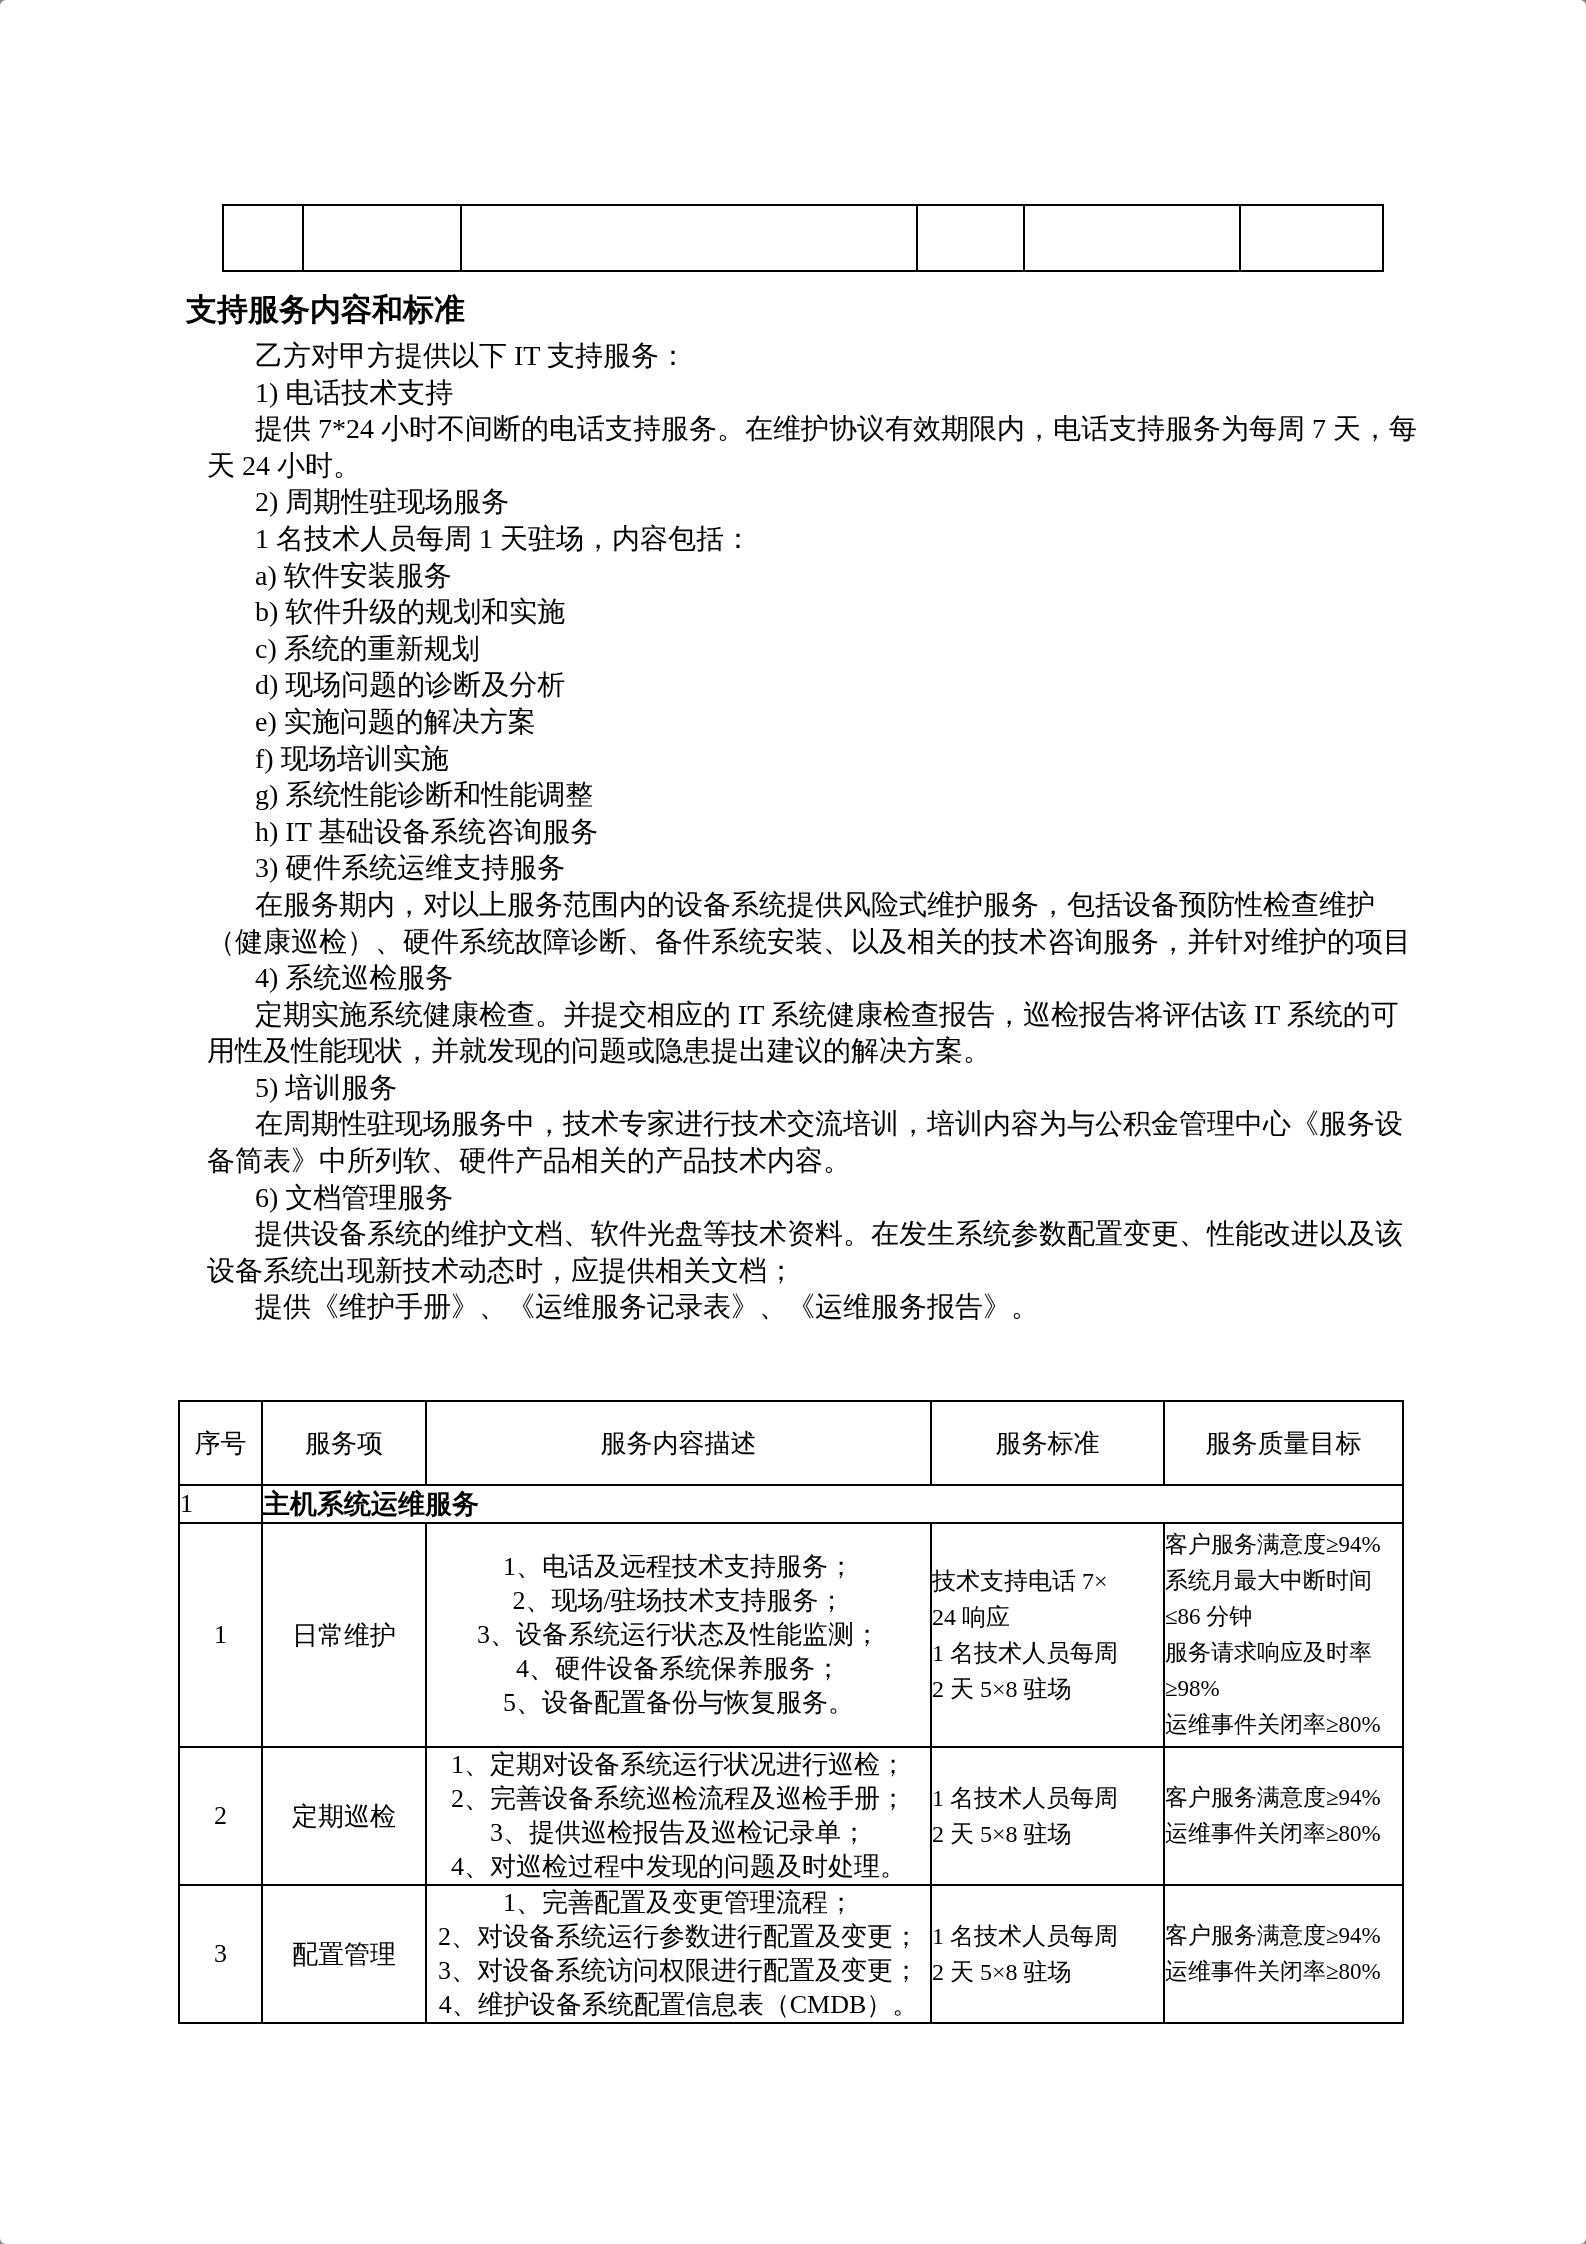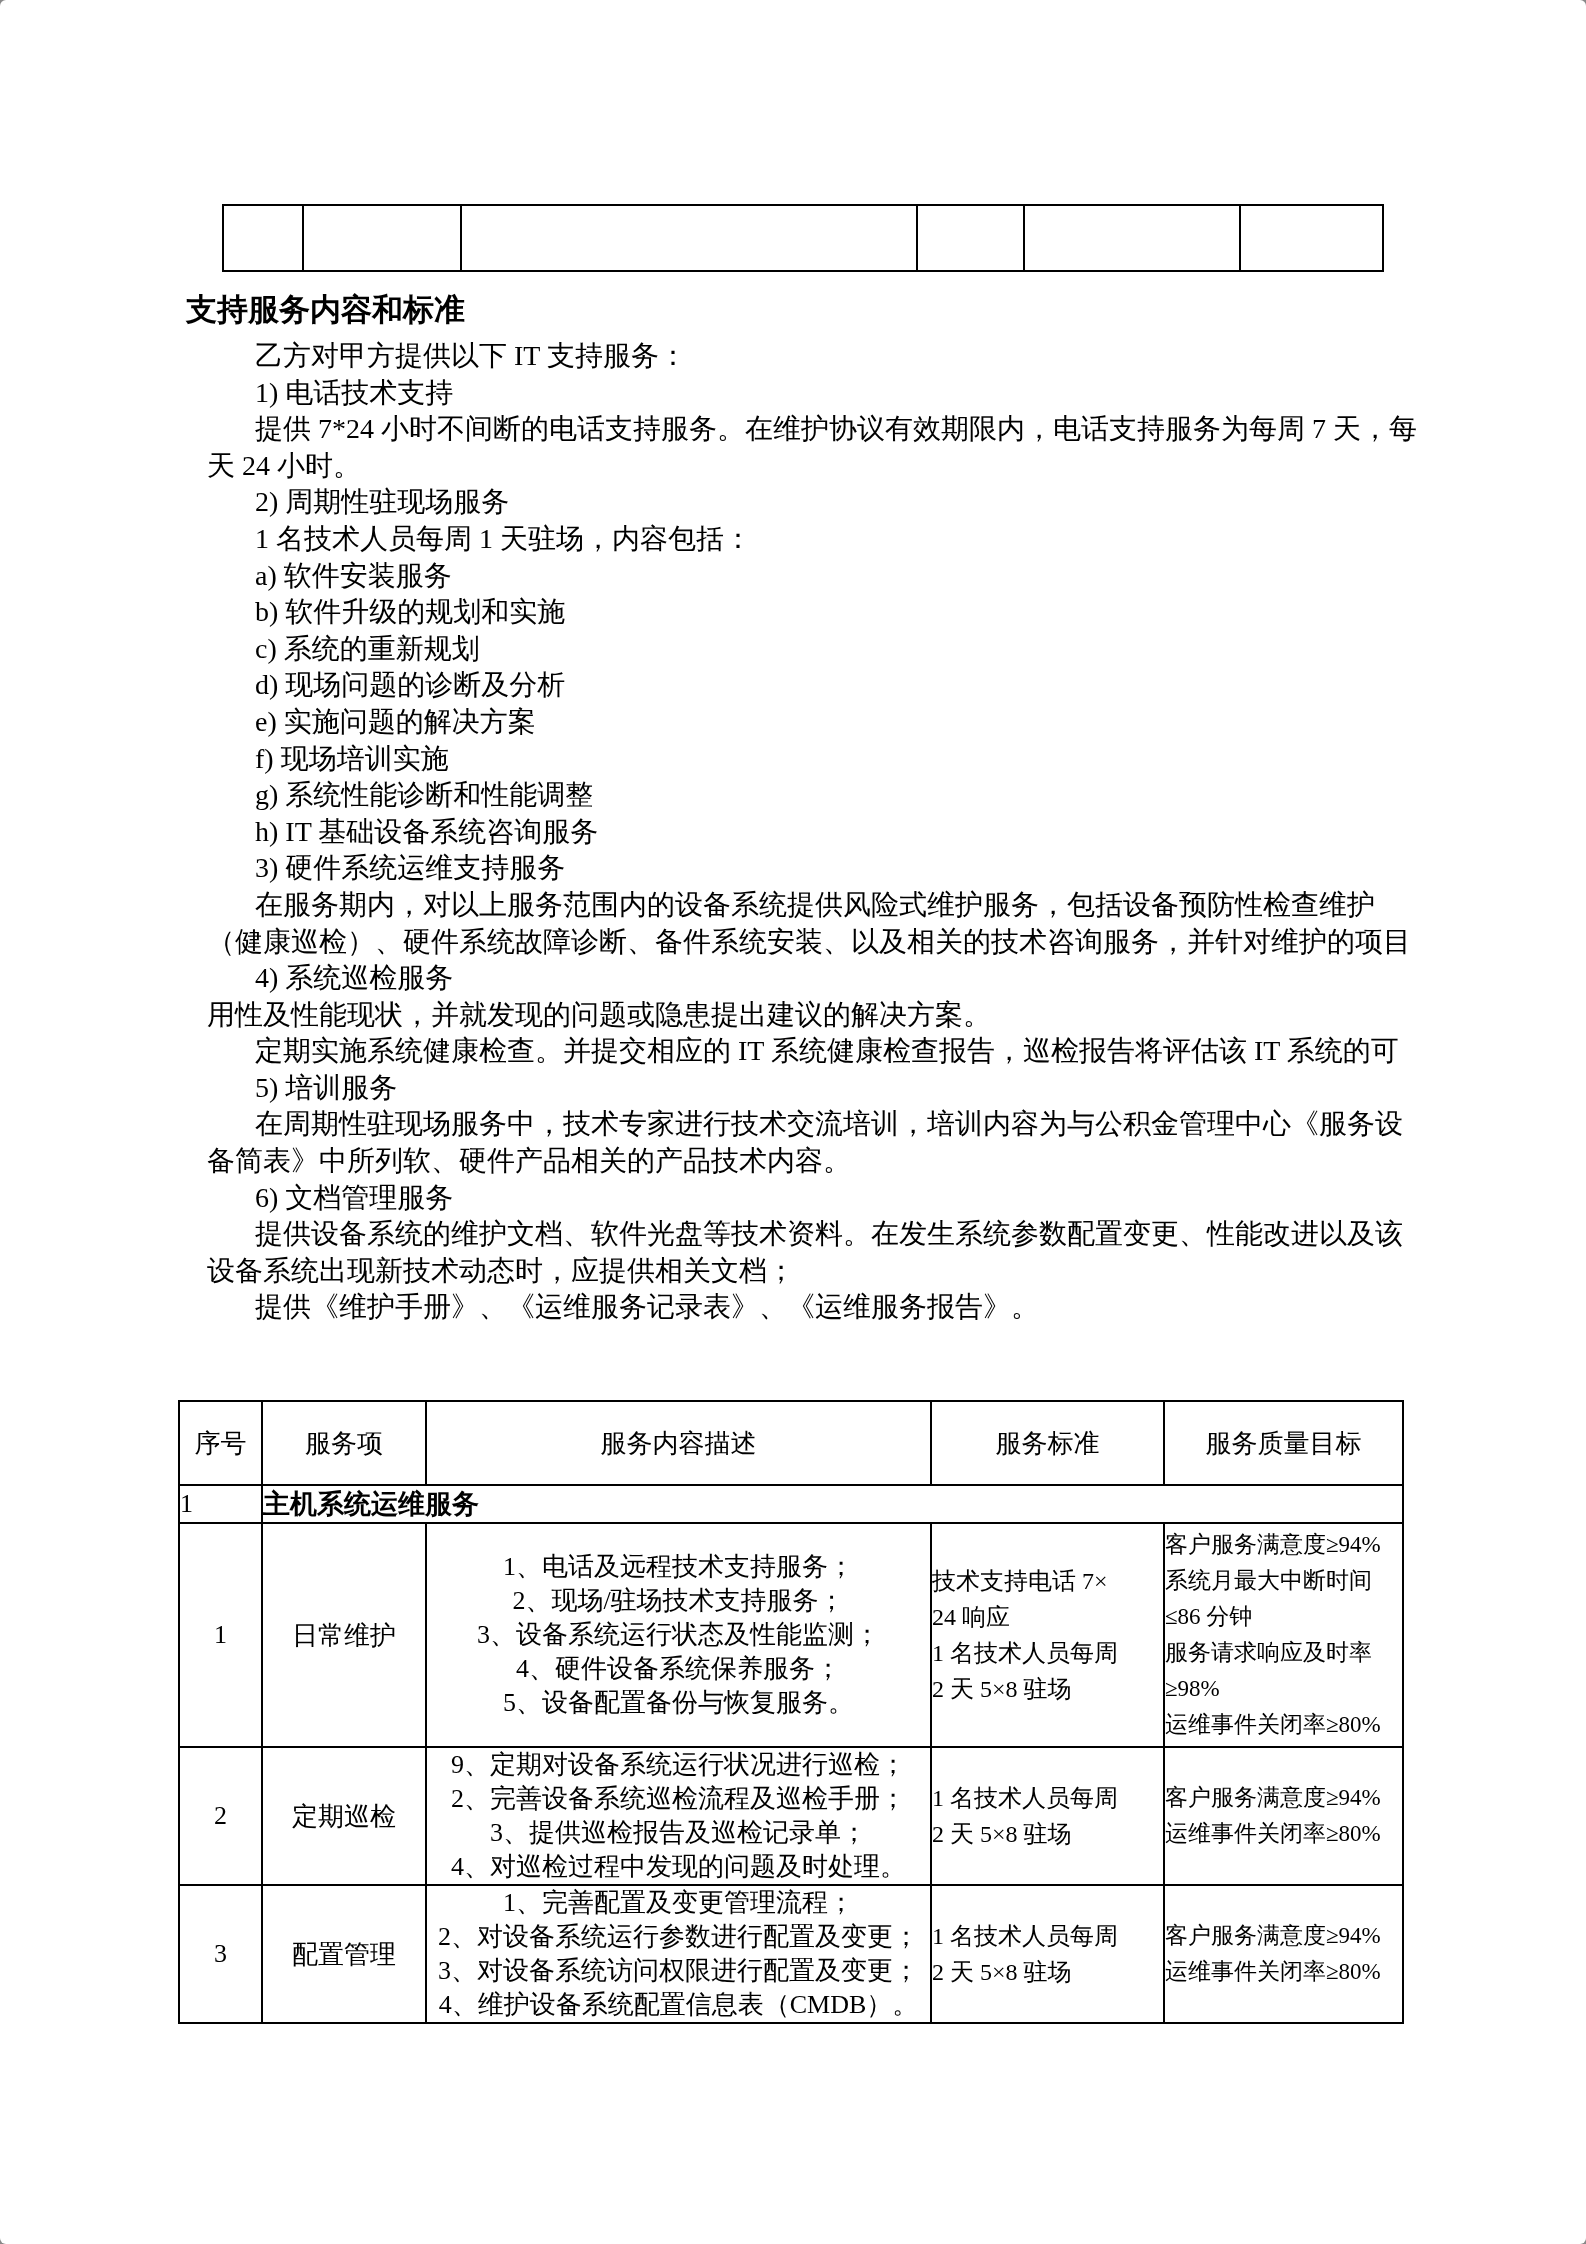--- a/index.html
+++ b/index.html
@@ -106,22 +106,22 @@
     <div class="ln i">c) 系统的重新规划</div>
     <div class="ln i">d) 现场问题的诊断及分析</div>
     <div class="ln i">e) 实施问题的解决方案</div>
     <div class="ln i">f) 现场培训实施</div>
     <div class="ln i">g) 系统性能诊断和性能调整</div>
     <div class="ln i">h) IT 基础设备系统咨询服务</div>
     <div class="ln i">3) 硬件系统运维支持服务</div>
     <div class="ln i">在服务期内，对以上服务范围内的设备系统提供风险式维护服务，包括设备预防性检查维护</div>
     <div class="ln">（健康巡检）、硬件系统故障诊断、备件系统安装、以及相关的技术咨询服务，并针对维护的项目</div>
     <div class="ln i">4) 系统巡检服务</div>
+    <div class="ln i">定期实施系统健康检查。并提交相应的 IT 系统健康检查报告，巡检报告将评估该 IT 系统的可</div>
     <div class="ln">用性及性能现状，并就发现的问题或隐患提出建议的解决方案。</div>
-    <div class="ln i">定期实施系统健康检查。并提交相应的 IT 系统健康检查报告，巡检报告将评估该 IT 系统的可</div>
     <div class="ln i">5) 培训服务</div>
     <div class="ln i">在周期性驻现场服务中，技术专家进行技术交流培训，培训内容为与公积金管理中心《服务设</div>
     <div class="ln">备简表》中所列软、硬件产品相关的产品技术内容。</div>
     <div class="ln i">6) 文档管理服务</div>
     <div class="ln i">提供设备系统的维护文档、软件光盘等技术资料。在发生系统参数配置变更、性能改进以及该</div>
     <div class="ln">设备系统出现新技术动态时，应提供相关文档；</div>
     <div class="ln i">提供《维护手册》、《运维服务记录表》、《运维服务报告》。</div>
   </div>
 
   <table class="svc-table">
@@ -170,21 +170,21 @@
           <div class="qual-line">服务请求响应及时率</div>
           <div class="qual-line">≥98%</div>
           <div class="qual-line">运维事件关闭率≥80%</div>
         </td>
       </tr>
 
       <tr class="row-2">
         <td class="cell-index">2</td>
         <td class="cell-item">定期巡检</td>
         <td class="cell-desc">
-          <div class="desc-line">9、定期对设备系统运行状况进行巡检；</div>
+          <div class="desc-line">1、定期对设备系统运行状况进行巡检；</div>
           <div class="desc-line">2、完善设备系统巡检流程及巡检手册；</div>
           <div class="desc-line">3、提供巡检报告及巡检记录单；</div>
           <div class="desc-line">4、对巡检过程中发现的问题及时处理。</div>
         </td>
         <td class="cell-std">
           <div class="std-line">1 名技术人员每周</div>
           <div class="std-line">2 天 5×8 驻场</div>
         </td>
         <td class="cell-qual">
           <div class="qual-line">客户服务满意度≥94%</div>

